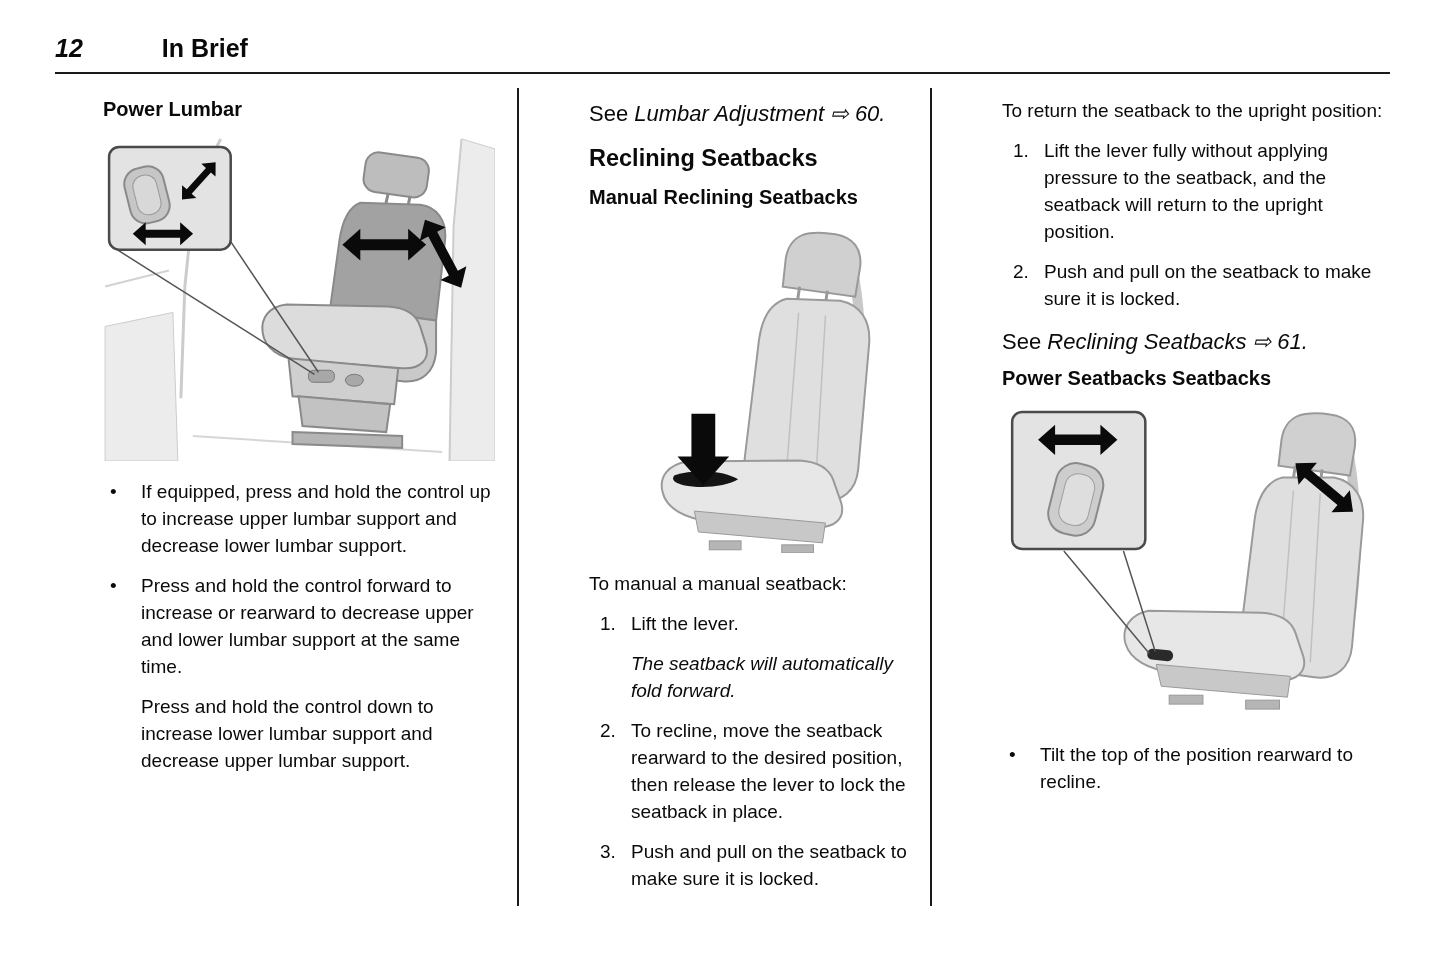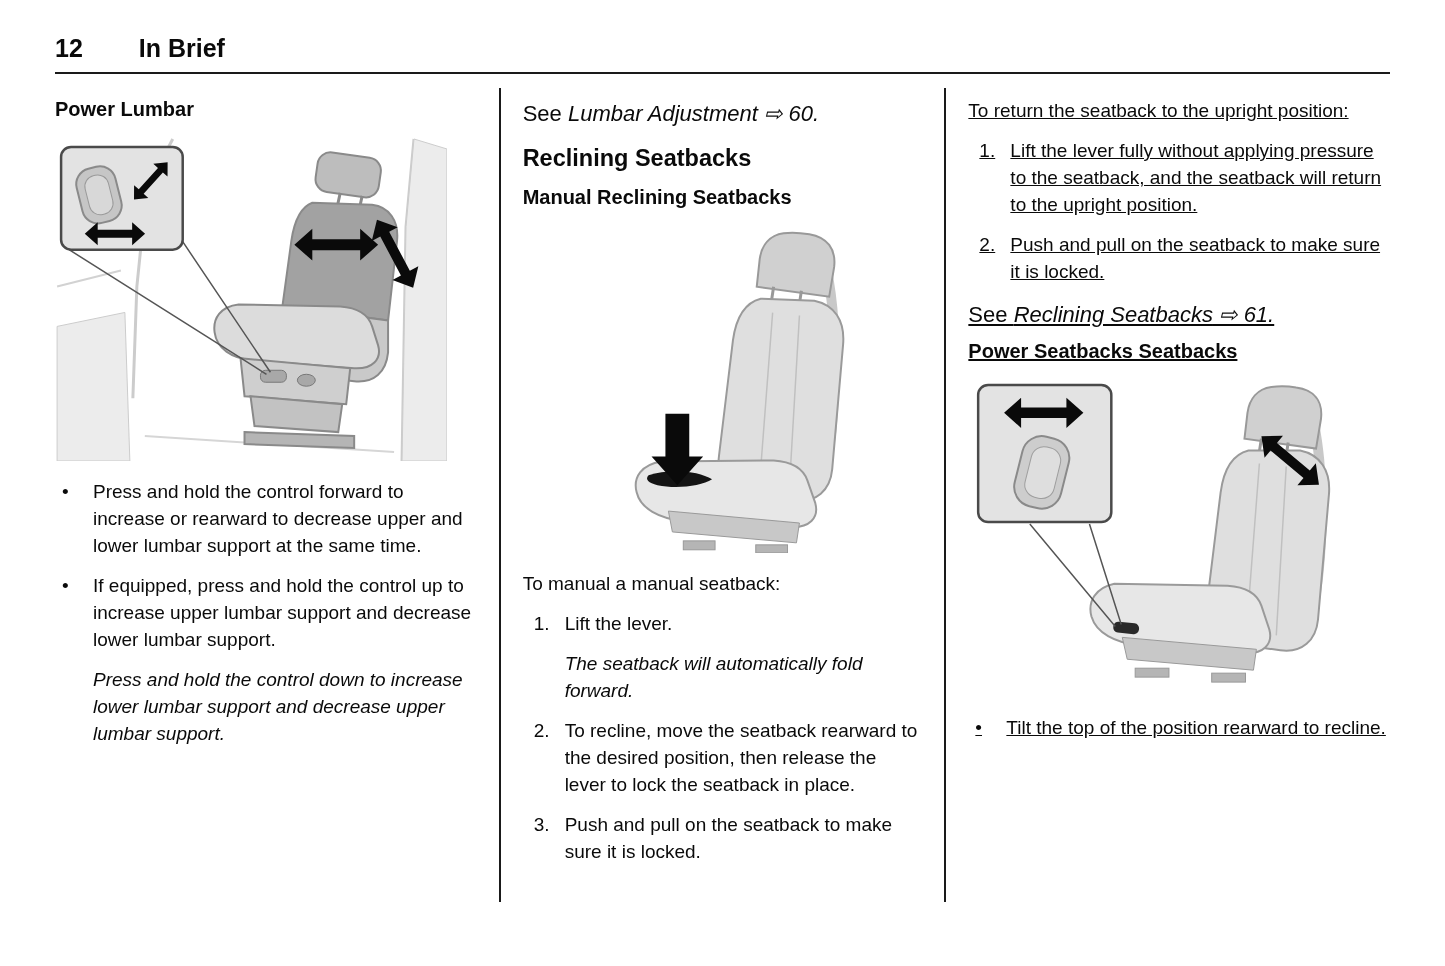--- a/index.html
+++ b/index.html
@@ -11,46 +11,46 @@
     font-family: "Liberation Sans", sans-serif;
     overflow: hidden;
   }
   .page { padding: 34px 55px 0 55px; }
 
   .header {
     display: flex; align-items: baseline;
     border-bottom: 2.5px solid #1a1a1a;
     padding-bottom: 9px;
   }
-  .page-number { font-size: 25px; font-weight: bold; }
-  .section-title { font-size: 25px; font-weight: bold; margin-left: 56px; }
+  .page-number { font-size: 25px; font-weight: bold; font-style: italic; }
+  .section-title { font-size: 25px; font-weight: bold; margin-left: 79px; }
 
   .columns { display: flex; align-items: stretch; margin-top: 14px; min-height: 814px; }
-  .col { width: 33.333%; padding: 0 22px; }
+  .col { width: 33.333%; padding: 0 22px; margin-left: 48px; }
   .col.first { padding-left: 0; }
-  .col.last  { padding-right: 0; text-decoration: underline; }
+  .col.last  { padding-right: 0; }
   .divider { width: 2px; background: #1a1a1a; flex: none; }
 
   .subhead { font-size: 20px; font-weight: bold; margin: 10px 0 14px 0; }
   .h2 { font-size: 23.5px; font-weight: bold; margin: 16px 0 14px 0; }
   .body-text { font-size: 19px; line-height: 1.42; margin: 12px 0; }
   .see-line { font-size: 22px; line-height: 1.42; margin: 10px 0 6px 0; }
   .see-line .ref { font-style: italic; }
 
   .figure { margin: 16px 0 18px 0; }
   .figure svg { display: block; }
   .fig-center { display: flex; justify-content: center; }
 
   .list-item { display: flex; font-size: 19px; line-height: 1.42; margin: 13px 0; }
   .bullet-marker { flex: none; width: 38px; padding-left: 7px; }
   .bullet-marker::before { content: "•"; font-size: 19px; }
   .num-marker { flex: none; width: 42px; padding-left: 11px; }
   .item-text { flex: 1; }
   .step-para2 { margin-top: 13px; font-style: italic; }
-  .continuation { margin-left: 38px; font-style: italic; }
+  .continuation { margin-left: 38px; }
 </style>
 </head>
 <body>
 
 <div class="page">
 
   <div class="header">
     <span class="page-number">12</span>
     <span class="section-title">In Brief</span>
   </div>
@@ -97,25 +97,25 @@
             <rect x="32" y="38" width="24" height="40" rx="11" fill="#d8d8d8" stroke="#9a9a9a" transform="rotate(-14 44 58)"></rect>
             <polygon fill="#0a0a0a" points="-42,0 -24,-16 -24,-5.5 24,-5.5 24,-16 42,0 24,16 24,5.5 -24,5.5 -24,16" transform="translate(96,44) rotate(-48) scale(0.6)"></polygon>
             <polygon fill="#0a0a0a" points="-42,0 -24,-16 -24,-5.5 24,-5.5 24,-16 42,0 24,16 24,5.5 -24,5.5 -24,16" transform="translate(60,97) scale(0.72)"></polygon>
           </g>
         </svg>
       </div>
 
 
       <div class="list-item">
         <span class="bullet-marker"></span>
+        <span class="item-text">If equipped, press and hold the control up to increase upper lumbar support and decrease lower lumbar support.</span>
+      </div>
+      <div class="list-item">
+        <span class="bullet-marker"></span>
         <span class="item-text">Press and hold the control forward to increase or rearward to decrease upper and lower lumbar support at the same time.</span>
-      </div>
-      <div class="list-item">
-        <span class="bullet-marker"></span>
-        <span class="item-text">If equipped, press and hold the control up to increase upper lumbar support and decrease lower lumbar support.</span>
       </div>
       <p class="body-text continuation">Press and hold the control down to increase lower lumbar support and decrease upper lumbar support.</p>
     </div>
 
     <div class="divider"></div>
 
     <div class="col">
       <p class="see-line"><span>See </span><span class="ref">Lumbar Adjustment</span><span class="ref"> ⇨ 60.</span></p>
 
       <div class="h2">Reclining Seatbacks</div>

